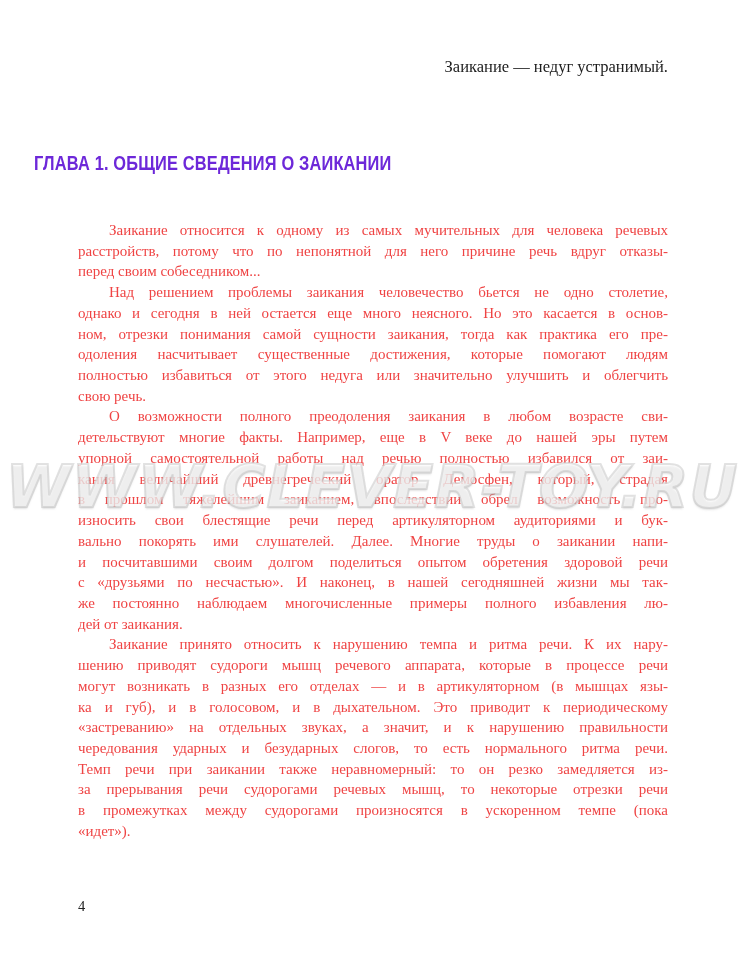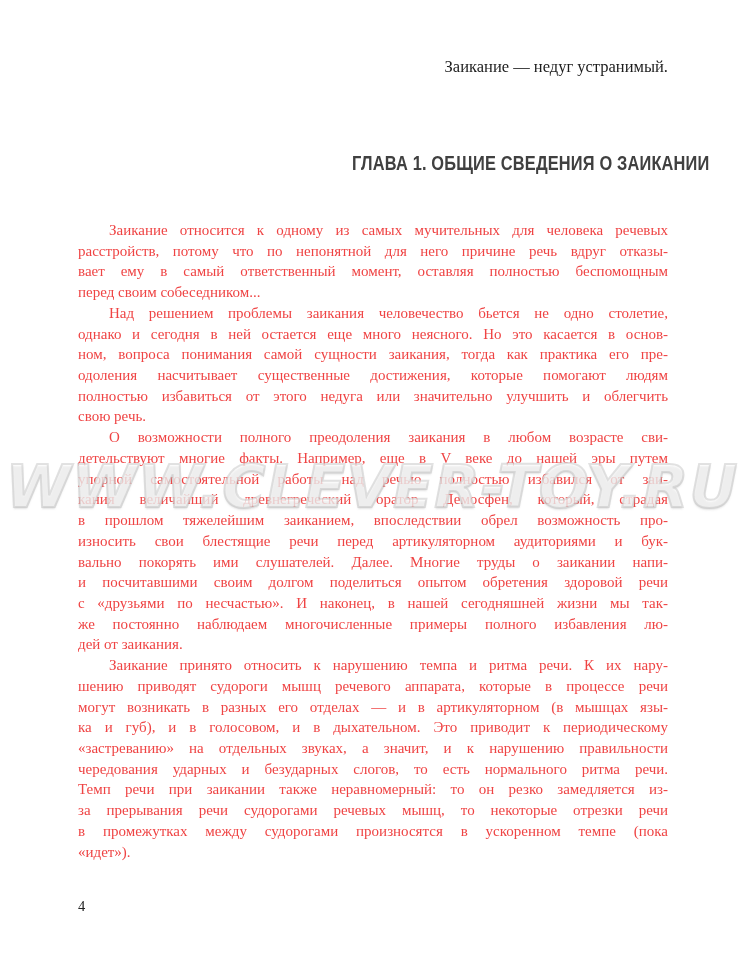--- a/index.html
+++ b/index.html
@@ -31,25 +31,25 @@
     font-style: italic;
   }
 
   
   .chapter-title {
     position: absolute;
     top: 152px;
     left: 0;
     width: 100%;
     margin: 0;
-    text-align: right;
+    text-align: left;
     font-family: "Liberation Sans", sans-serif;
     font-weight: bold;
     font-size: 19.5px;
-    color: #404040;
+    color: #6d28d9;
     letter-spacing: 0.2px;
   }
   .chapter-title .squeeze {
     display: inline-block;
     transform: scaleX(0.84);
     transform-origin: center;
     white-space: nowrap;
   }
 
   
@@ -114,27 +114,26 @@
   </div>
 
   <h1 class="chapter-title">
     <span class="squeeze">ГЛАВА 1. ОБЩИЕ СВЕДЕНИЯ О ЗАИКАНИИ</span>
   </h1>
 
   <div class="body-text">
       <div class="paragraph">
         <div class="line first">Заикание относится к одному из самых мучительных для человека речевых</div>
         <div class="line">расстройств, потому что по непонятной для него причине речь вдруг отказы-</div>
-        <div class="line">вает ему в самый ответственный момент, оставляя полностью беспомощным</div>
         <div class="line final">перед своим собеседником...</div>
       </div>
       <div class="paragraph">
         <div class="line first">Над решением проблемы заикания человечество бьется не одно столетие,</div>
         <div class="line">однако и сегодня в ней остается еще много неясного. Но это касается в основ-</div>
-        <div class="line">ном, вопроса понимания самой сущности заикания, тогда как практика его пре-</div>
+        <div class="line">ном, отрезки понимания самой сущности заикания, тогда как практика его пре-</div>
         <div class="line">одоления насчитывает существенные достижения, которые помогают людям</div>
         <div class="line">полностью избавиться от этого недуга или значительно улучшить и облегчить</div>
         <div class="line final">свою речь.</div>
       </div>
       <div class="paragraph">
         <div class="line first">О возможности полного преодоления заикания в любом возрасте сви-</div>
         <div class="line">детельствуют многие факты. Например, еще в V веке до нашей эры путем</div>
         <div class="line">упорной самостоятельной работы над речью полностью избавился от заи-</div>
         <div class="line">кания величайший древнегреческий оратор Демосфен, который, страдая</div>
         <div class="line">в прошлом тяжелейшим заиканием, впоследствии обрел возможность про-</div>

